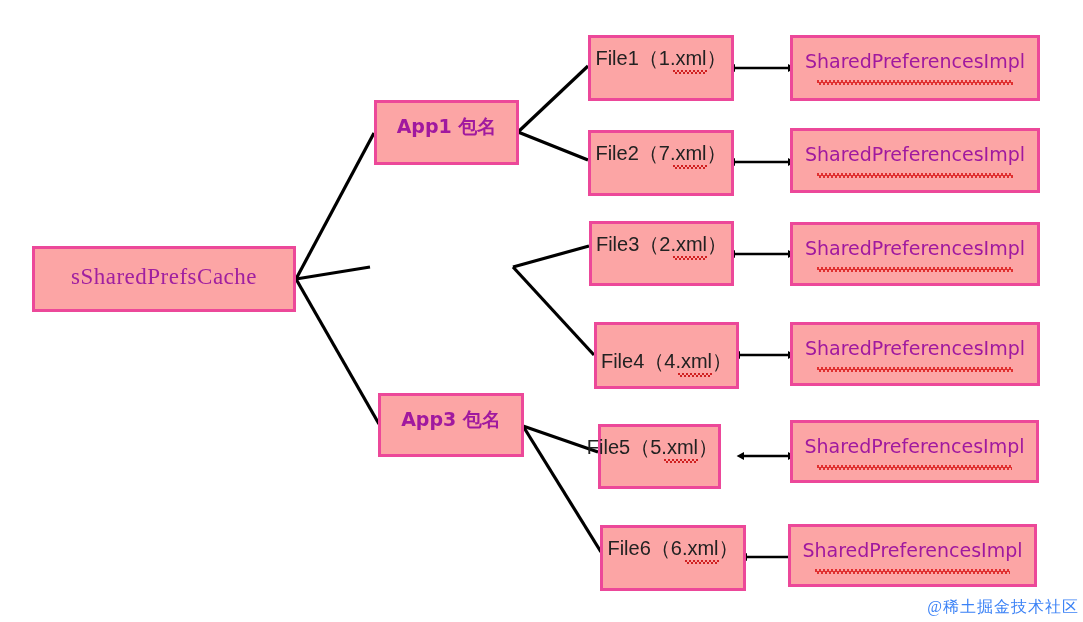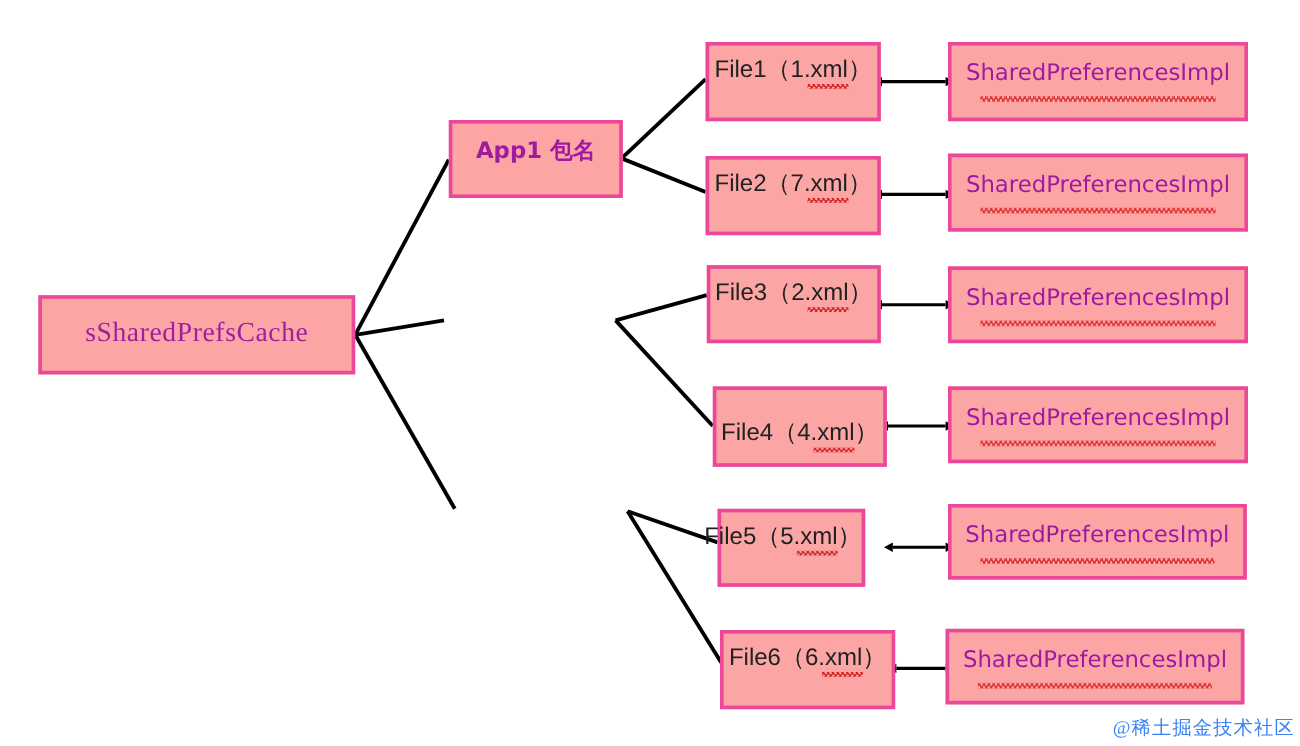--- a/index.html
+++ b/index.html
@@ -164,20 +164,23 @@
 
   <div class="node node-root" style="left:32px; top:246px; width:264px; height:66px;">
     <span class="label">sSharedPrefsCache</span>
   </div>
 
   <div class="node node-app" style="left:374px; top:100px; width:145px; height:65px;">
     <span class="label">App1 包名</span>
   </div>
 
 
+  <div class="node node-app" style="left:378px; top:393px; width:146px; height:64px;">
+    <span class="label">App3 包名</span>
+  </div>
 
   <div class="node node-file" style="left:588px; top:35px; width:146px; height:66px;">
     <span class="label">
       <span>File1</span><span>（</span><span class="xmlpart"><span>1.xml</span><span class="squiggle-sm" style="left:14px; right:0;"></span></span><span>）</span>
     </span>
   </div>
 
   <div class="node node-file" style="left:588px; top:130px; width:146px; height:66px;">
     <span class="label">
       <span>File2</span><span>（</span><span class="xmlpart"><span>7.xml</span><span class="squiggle-sm" style="left:14px; right:0;"></span></span><span>）</span>

